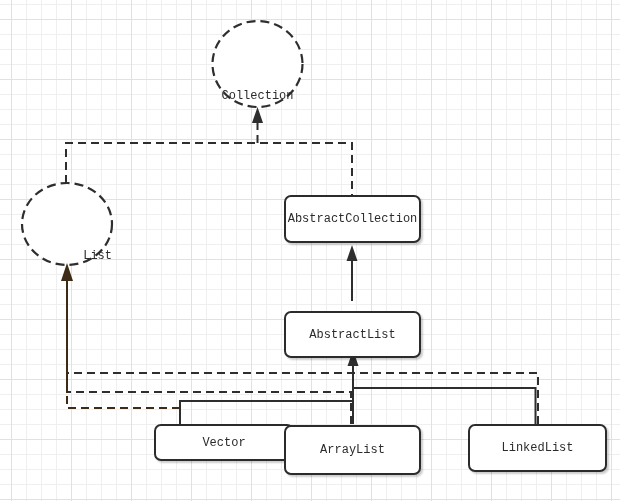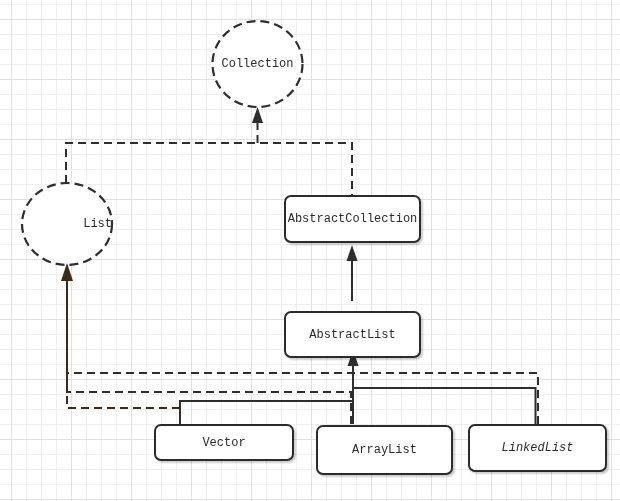--- a/index.html
+++ b/index.html
@@ -22,27 +22,27 @@
   .node-box {
     position: absolute; box-sizing: border-box;
     background: #ffffff;
     border: 2px solid #2b2b2b; border-radius: 7px;
     box-shadow: 2px 2px 2px rgba(0,0,0,0.20);
     display: flex; align-items: center; justify-content: center;
     font-size: 12px; color: #2b2b2b; white-space: nowrap;
   }
   .circle-label {
     position: absolute; display: flex; align-items: center; justify-content: center;
-    font-size: 12px; color: #2b2b2b; white-space: nowrap; pointer-events: none;
+    font-size: 12px; color: #2b2b2b; white-space: nowrap; pointer-events: none; margin-top: 32px;
   }
   #node-abstract-collection { left: 284px; top: 195px; width: 137px; height: 48px; }
   #node-abstract-list       { left: 284px; top: 311px; width: 137px; height: 47px; }
   #node-vector              { left: 110px; top: 424px; width: 140px; height: 37px; margin-left: 44px; }
-  #node-arraylist           { left: 284px; top: 425px; width: 137px; height: 50px; margin-left: 32px; }
-  #node-linkedlist          { left: 468px; top: 424px; width: 139px; height: 48px; font-style: italic; }
+  #node-arraylist           { left: 284px; top: 425px; width: 137px; height: 50px; }
+  #node-linkedlist          { left: 468px; top: 424px; width: 139px; height: 48px; }
   #label-collection { left: 212px; top: 21px;  width: 91px; height: 86px; }
   #label-list       { left: 22px;  top: 183px; width: 90px; height: 82px; justify-content: flex-end; }
 </style>
 </head>
 <body>
 
 <div id="canvas">
 
   <svg id="connector-layer" width="620" height="501" viewBox="0 0 620 501" xmlns="http://www.w3.org/2000/svg">
 

